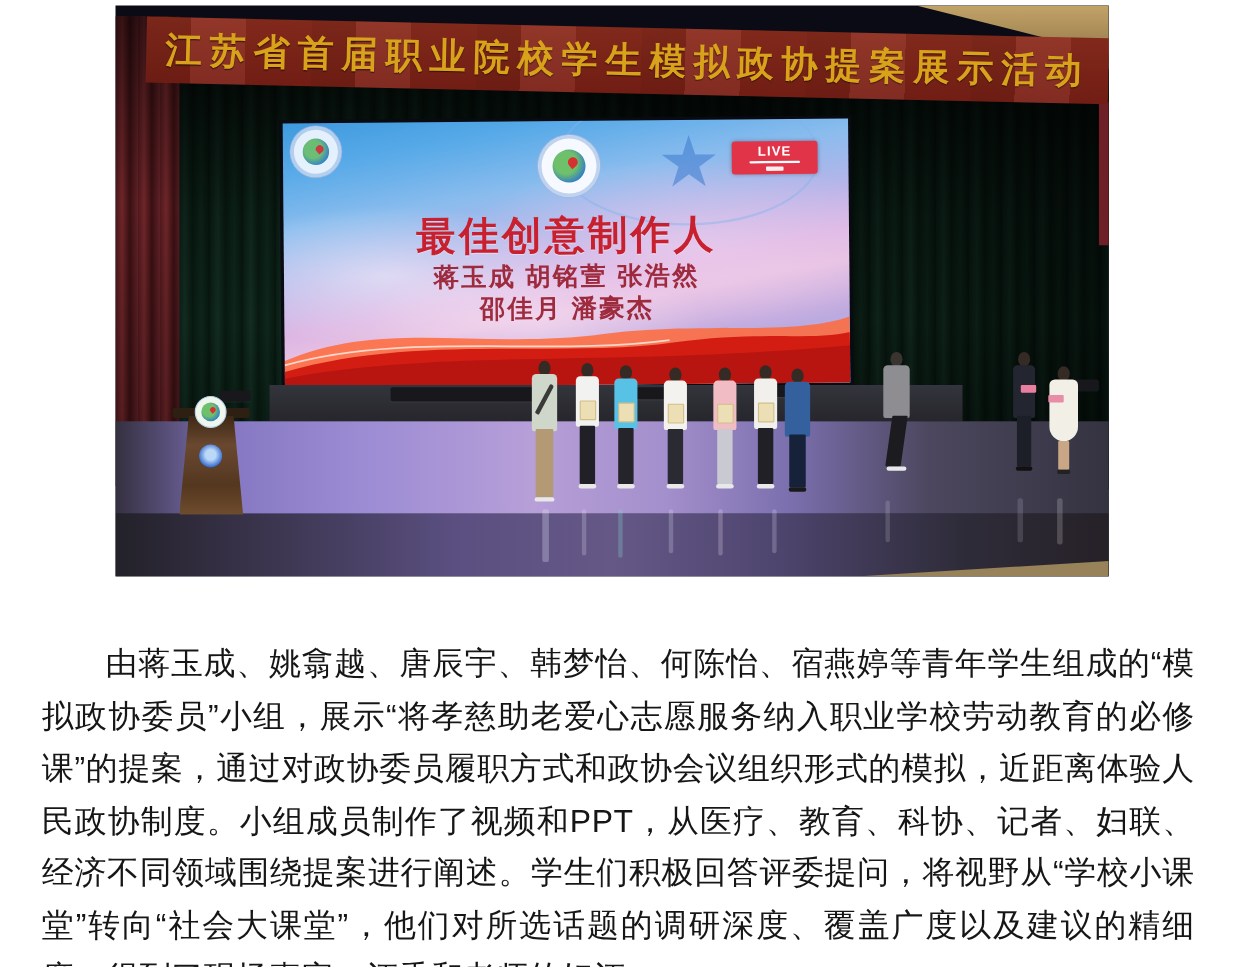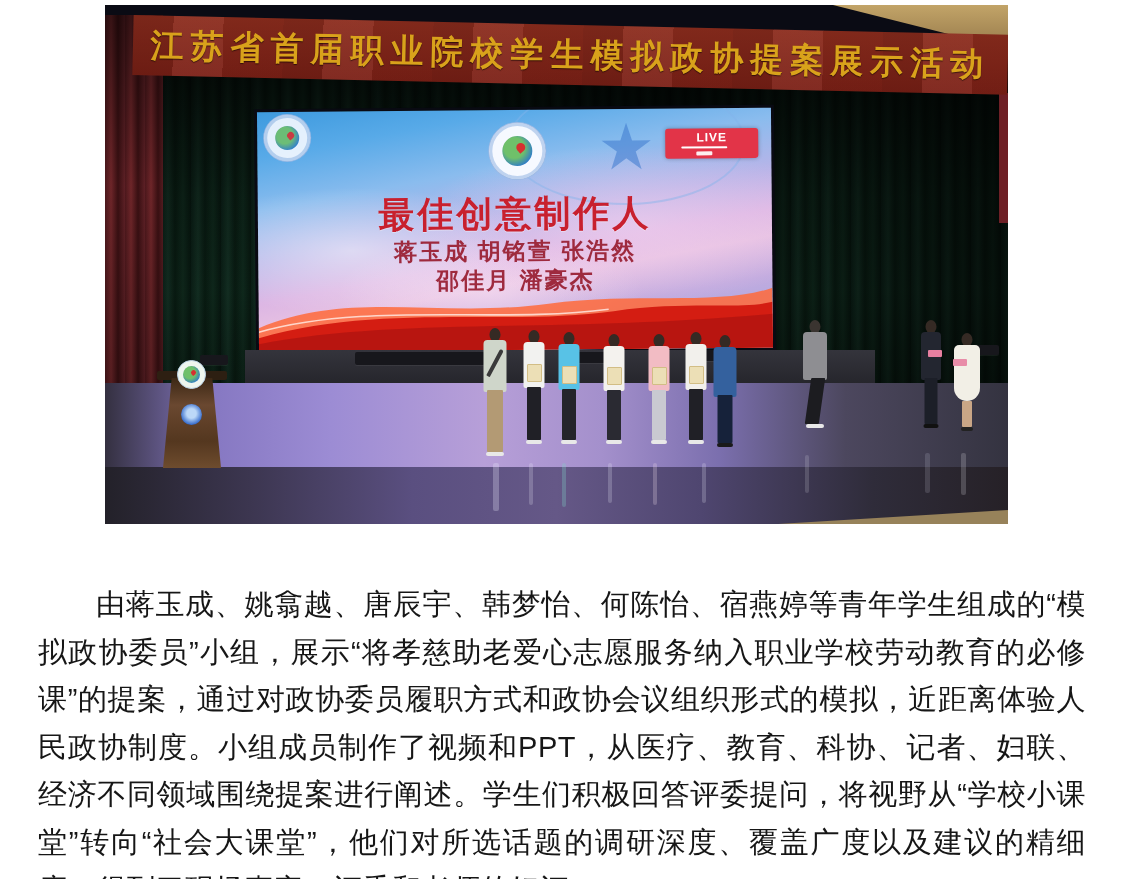--- a/index.html
+++ b/index.html
@@ -42,21 +42,21 @@
       radial-gradient(ellipse 220px 80px at 45% 76%, rgba(252,232,246,0.5), transparent 70%),
       linear-gradient(170deg,#3e9ade 0%,#58aae8 14%,#8abcee 30%,#b8b4e8 46%,#dcb6e4 58%,#e6c0e2 66%,#c2abdf 78%,#a9a8e0 90%,#b4b8ec 100%);}
   .emblem-ellipse{position:absolute;left:250px;top:-28px;width:234px;height:120px;border:2px solid rgba(130,180,235,0.45);
     border-radius:50%;display:flex;align-items:center;justify-content:center;}
   .emblem-ellipse .star{font-size:64px;line-height:1;color:rgba(60,120,205,0.55);transform:translateY(4px);}
   .logo-circle{position:absolute;border-radius:50%;background:#f6f9ff;border:1px solid rgba(150,180,225,0.9);
     display:flex;align-items:center;justify-content:center;box-shadow:inset 0 0 0 3px rgba(90,140,210,0.35);}
   .logo-globe{border-radius:50%;background:radial-gradient(circle at 40% 40%, #6fc06a 0 40%, #2f7cc8 75%);position:relative;}
   .logo-globe:after{content:"";position:absolute;right:22%;top:24%;width:30%;height:30%;border-radius:50% 50% 50% 0;
     background:#d63030;transform:rotate(-40deg);}
-  #live-badge{position:absolute;left:408px;top:20px;width:93px;height:30px;background:#e23448;border-radius:3px;
+  #live-badge{position:absolute;left:408px;top:20px;width:78px;height:30px;background:#e23448;border-radius:3px;
     box-shadow:0 0 4px rgba(0,0,0,0.3);}
   #live-badge .lbl{position:absolute;top:2px;left:0;width:100%;text-align:center;color:#fff;font-size:12px;font-weight:bold;letter-spacing:1px;}
   #live-badge .line{position:absolute;left:16px;top:18px;width:46px;height:2px;background:#ffffff;border-radius:1px;}
   #live-badge .sub{position:absolute;left:31px;top:23px;width:16px;height:4px;background:rgba(255,255,255,0.92);border-radius:1px;}
   #award-title{position:absolute;left:0;top:80px;width:100%;text-align:center;font-size:36px;font-weight:bold;
     color:#c8202e;letter-spacing:3px;text-shadow:0 1px 0 rgba(255,255,255,0.35);}
   .names{position:absolute;left:0;width:100%;text-align:center;font-weight:bold;color:#9e2a3e;font-size:23px;letter-spacing:2px;}
   #names1{top:126px;} #names2{top:155px;}
   #ribbon{position:absolute;left:0;bottom:0;width:514px;height:70px;}
 

